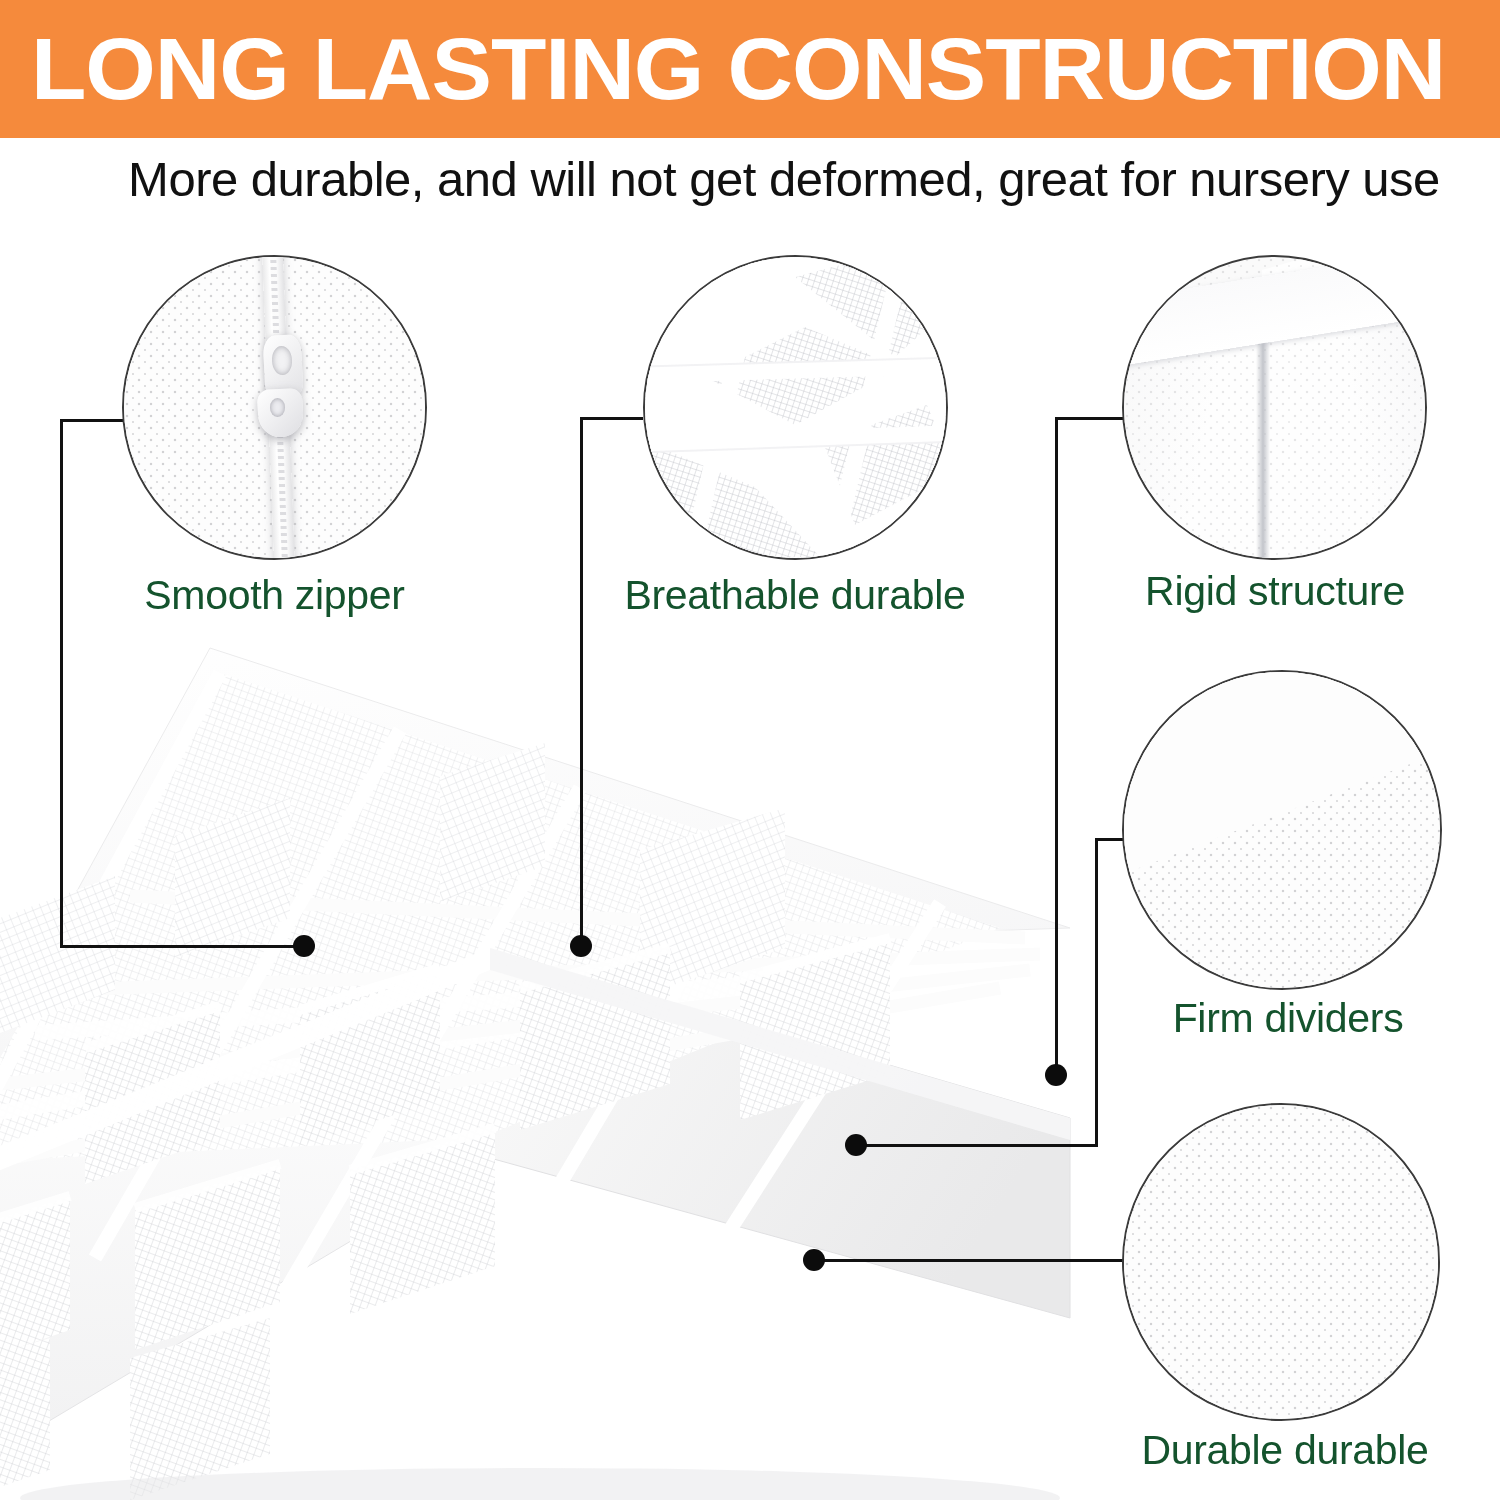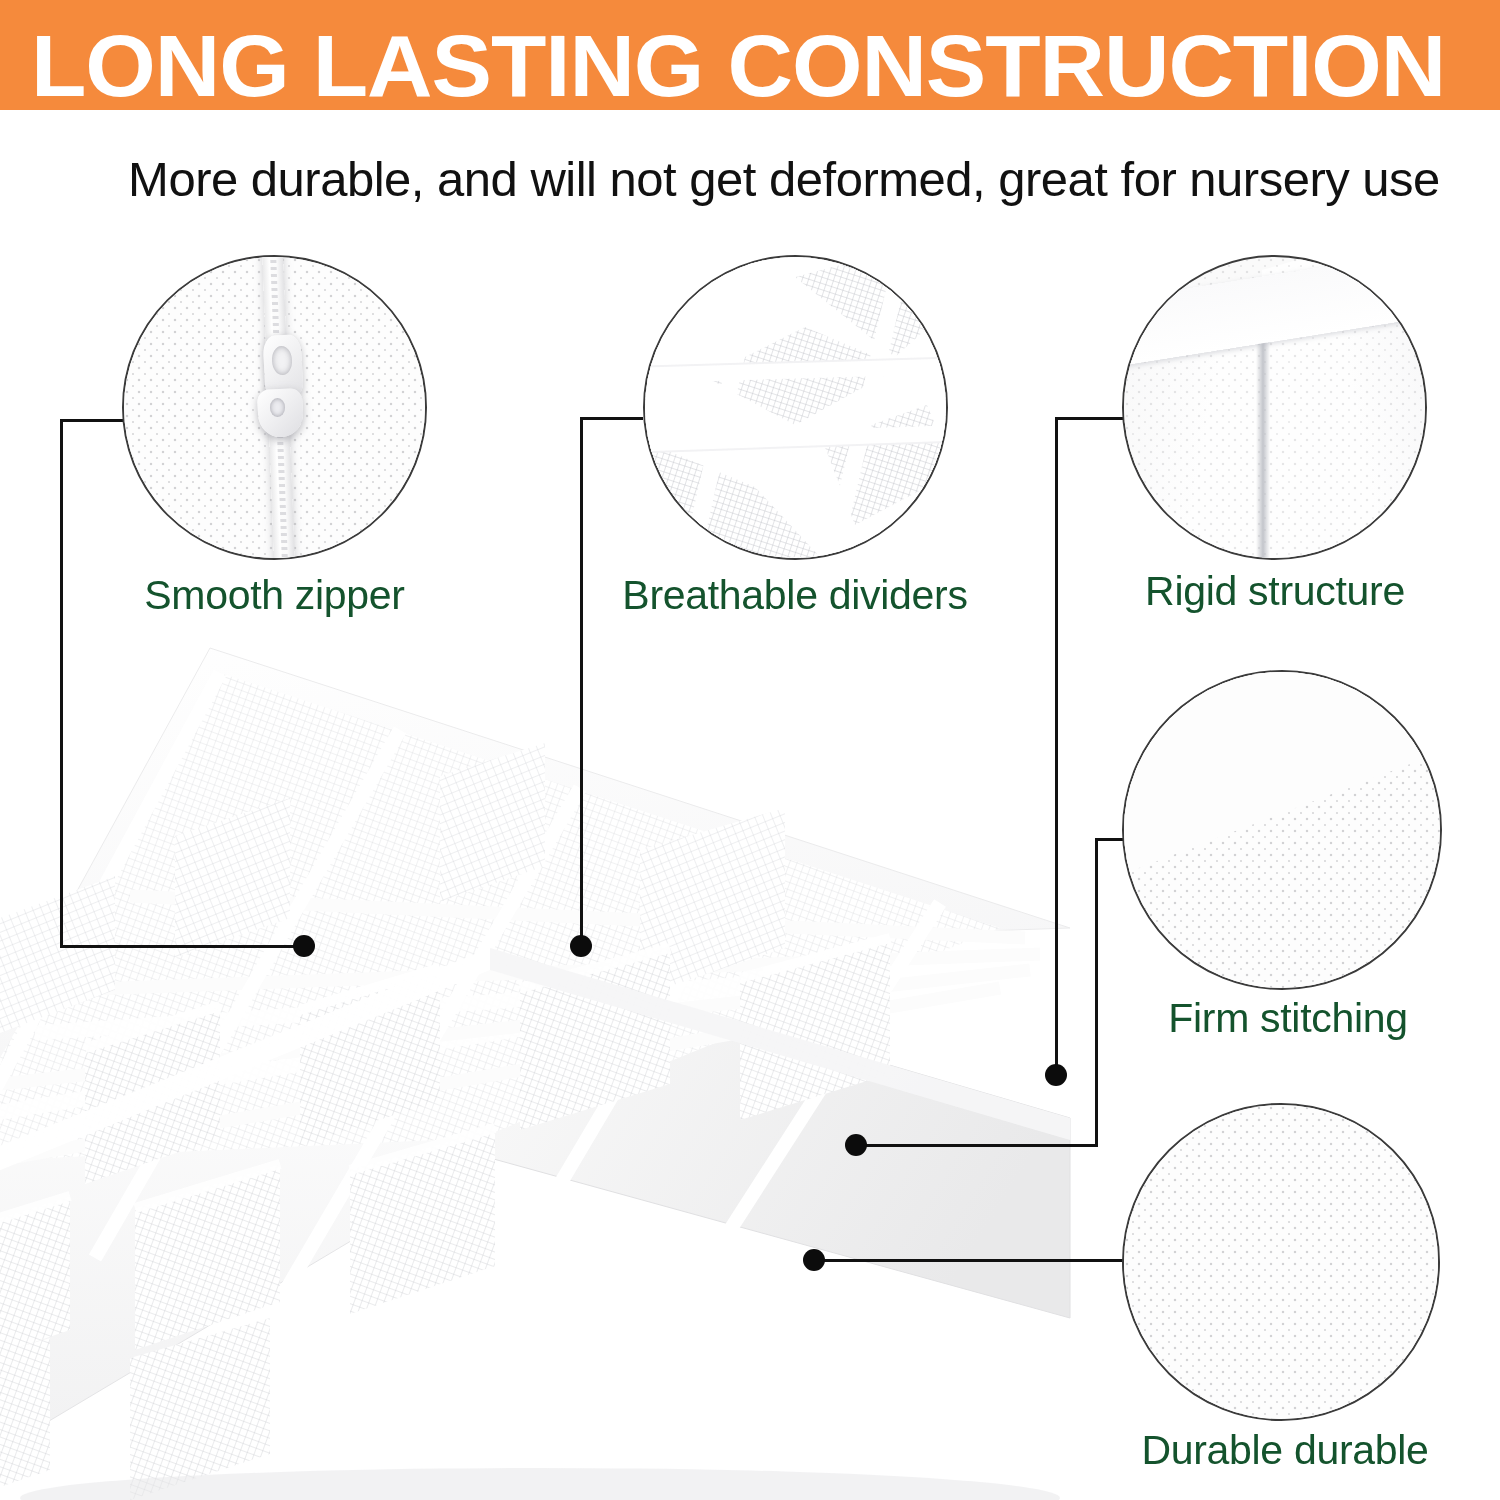--- a/index.html
+++ b/index.html
@@ -6,23 +6,23 @@
   body{
     width:1500px;height:1500px;
     background:#ffffff;
     font-family:"Liberation Sans", sans-serif;
     overflow:hidden;
   }
   #page{position:relative;width:1500px;height:1500px;background:#fff;overflow:hidden;}
 
   
   .banner{
-    position:absolute;left:0;top:0;width:1500px;height:110px;
+    position:absolute;left:0;top:0;width:1500px;height:138px;
     background:#F58A3C;
-    display:flex;align-items:flex-end;
+    display:flex;align-items:center;
   }
   .banner-title{
     font-family:"Liberation Sans", sans-serif;
     font-weight:bold;
     font-size:88px;
     line-height:1;
     color:#FFFFFF;
     letter-spacing:-1px;
     padding-left:30px;
     white-space:nowrap;
@@ -340,40 +340,40 @@
           <line x1="-20" y1="188" x2="330" y2="176"></line>
           <line x1="118" y1="-20" x2="40" y2="330"></line>
           <line x1="262" y1="-20" x2="180" y2="330"></line>
         </g>
         <g stroke="#f1f1f3" stroke-width="2" fill="none" opacity="0.9">
           <line x1="-20" y1="110" x2="330" y2="100"></line>
           <line x1="-20" y1="196" x2="330" y2="184"></line>
         </g>
       </svg>
     </div>
-    <div class="c-label" style="left:595px;top:572px;width:400px;">Breathable dividers</div>
+    <div class="c-label" style="left:595px;top:572px;width:400px;">Breathable durable</div>
   </div>
 
   <div class="callout">
     <div class="circle" style="left:1122px;top:255px;width:305px;height:305px;">
       <div class="rig-left"></div>
       <div class="rig-right"></div>
       <div class="tex-fabric" style="opacity:.55;mix-blend-mode:multiply;"></div>
       <div class="rig-seam"></div>
       <div class="rig-top-band"></div>
     </div>
     <div class="c-label" style="left:1110px;top:568px;width:330px;">Rigid structure</div>
   </div>
 
   <div class="callout">
     <div class="circle" style="left:1122px;top:670px;width:320px;height:320px;">
       <div class="tex-fabric"></div>
       <div class="stitch-upper"></div>
     </div>
-    <div class="c-label" style="left:1118px;top:995px;width:340px;">Firm stitching</div>
+    <div class="c-label" style="left:1118px;top:995px;width:340px;">Firm dividers</div>
   </div>
 
   <div class="callout">
     <div class="circle" style="left:1122px;top:1103px;width:318px;height:318px;">
       <div class="tex-fabric"></div>
     </div>
     <div class="c-label" style="left:1110px;top:1427px;width:350px;">Durable durable</div>
   </div>
 
 </div>

